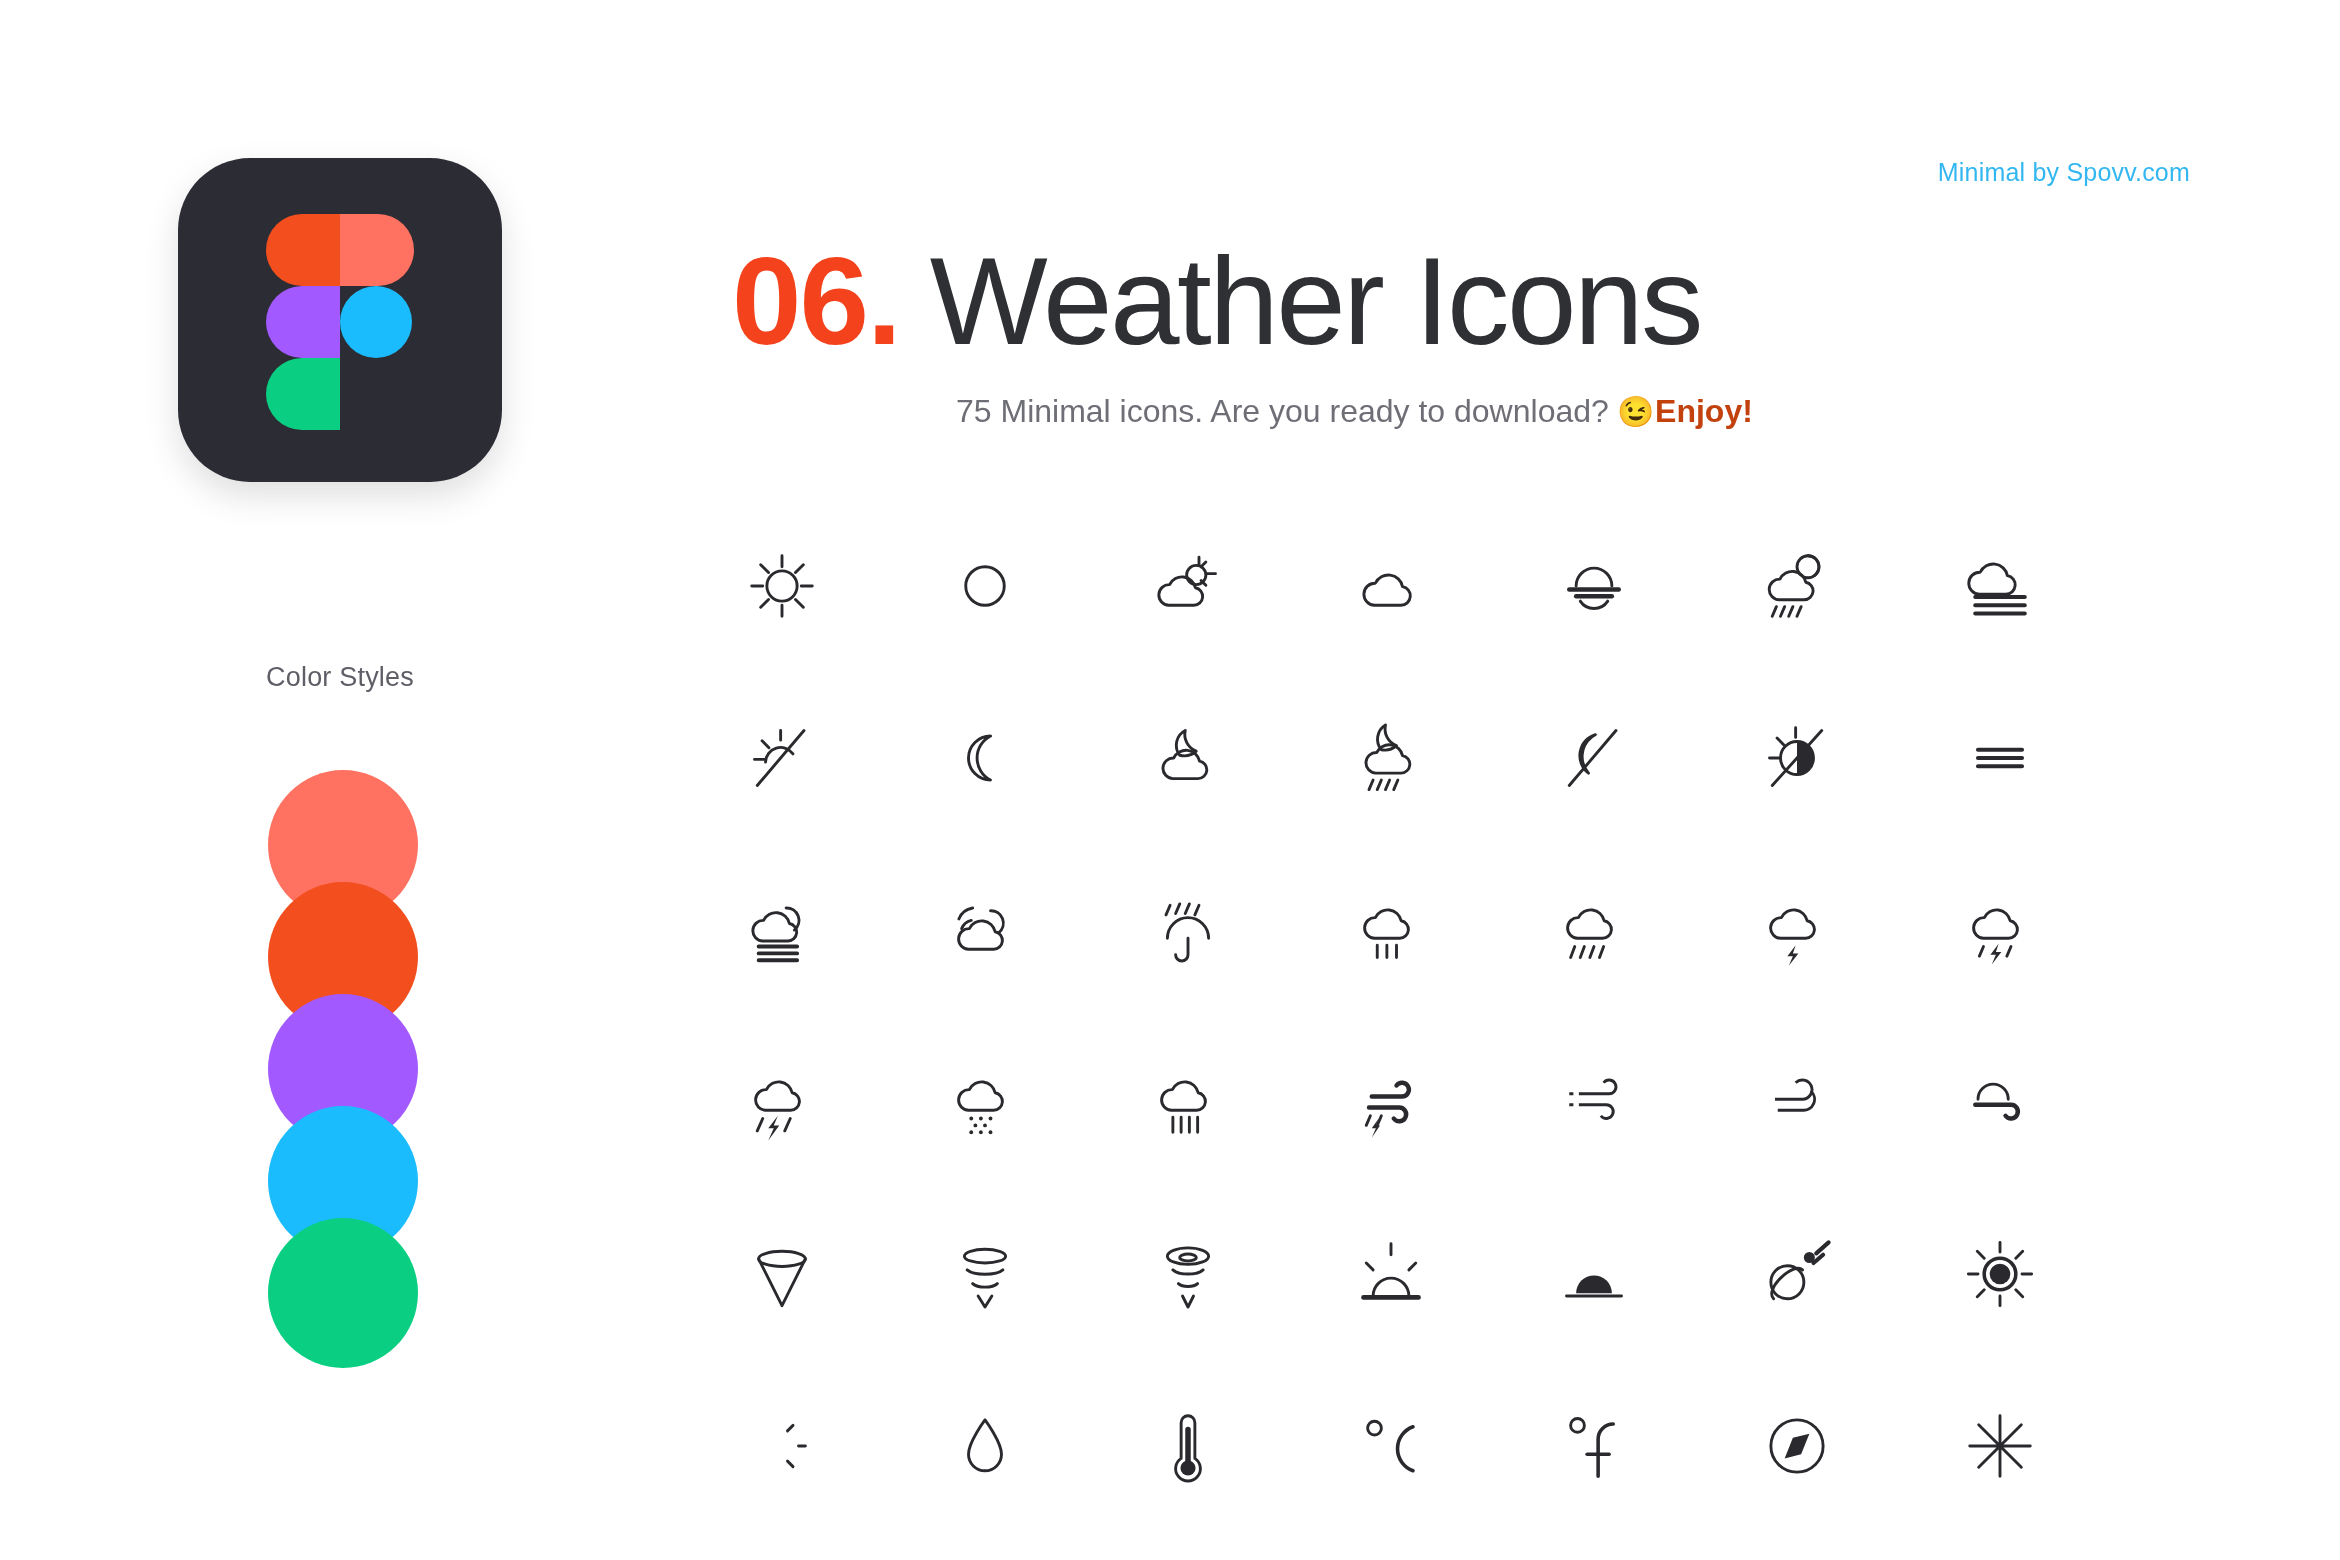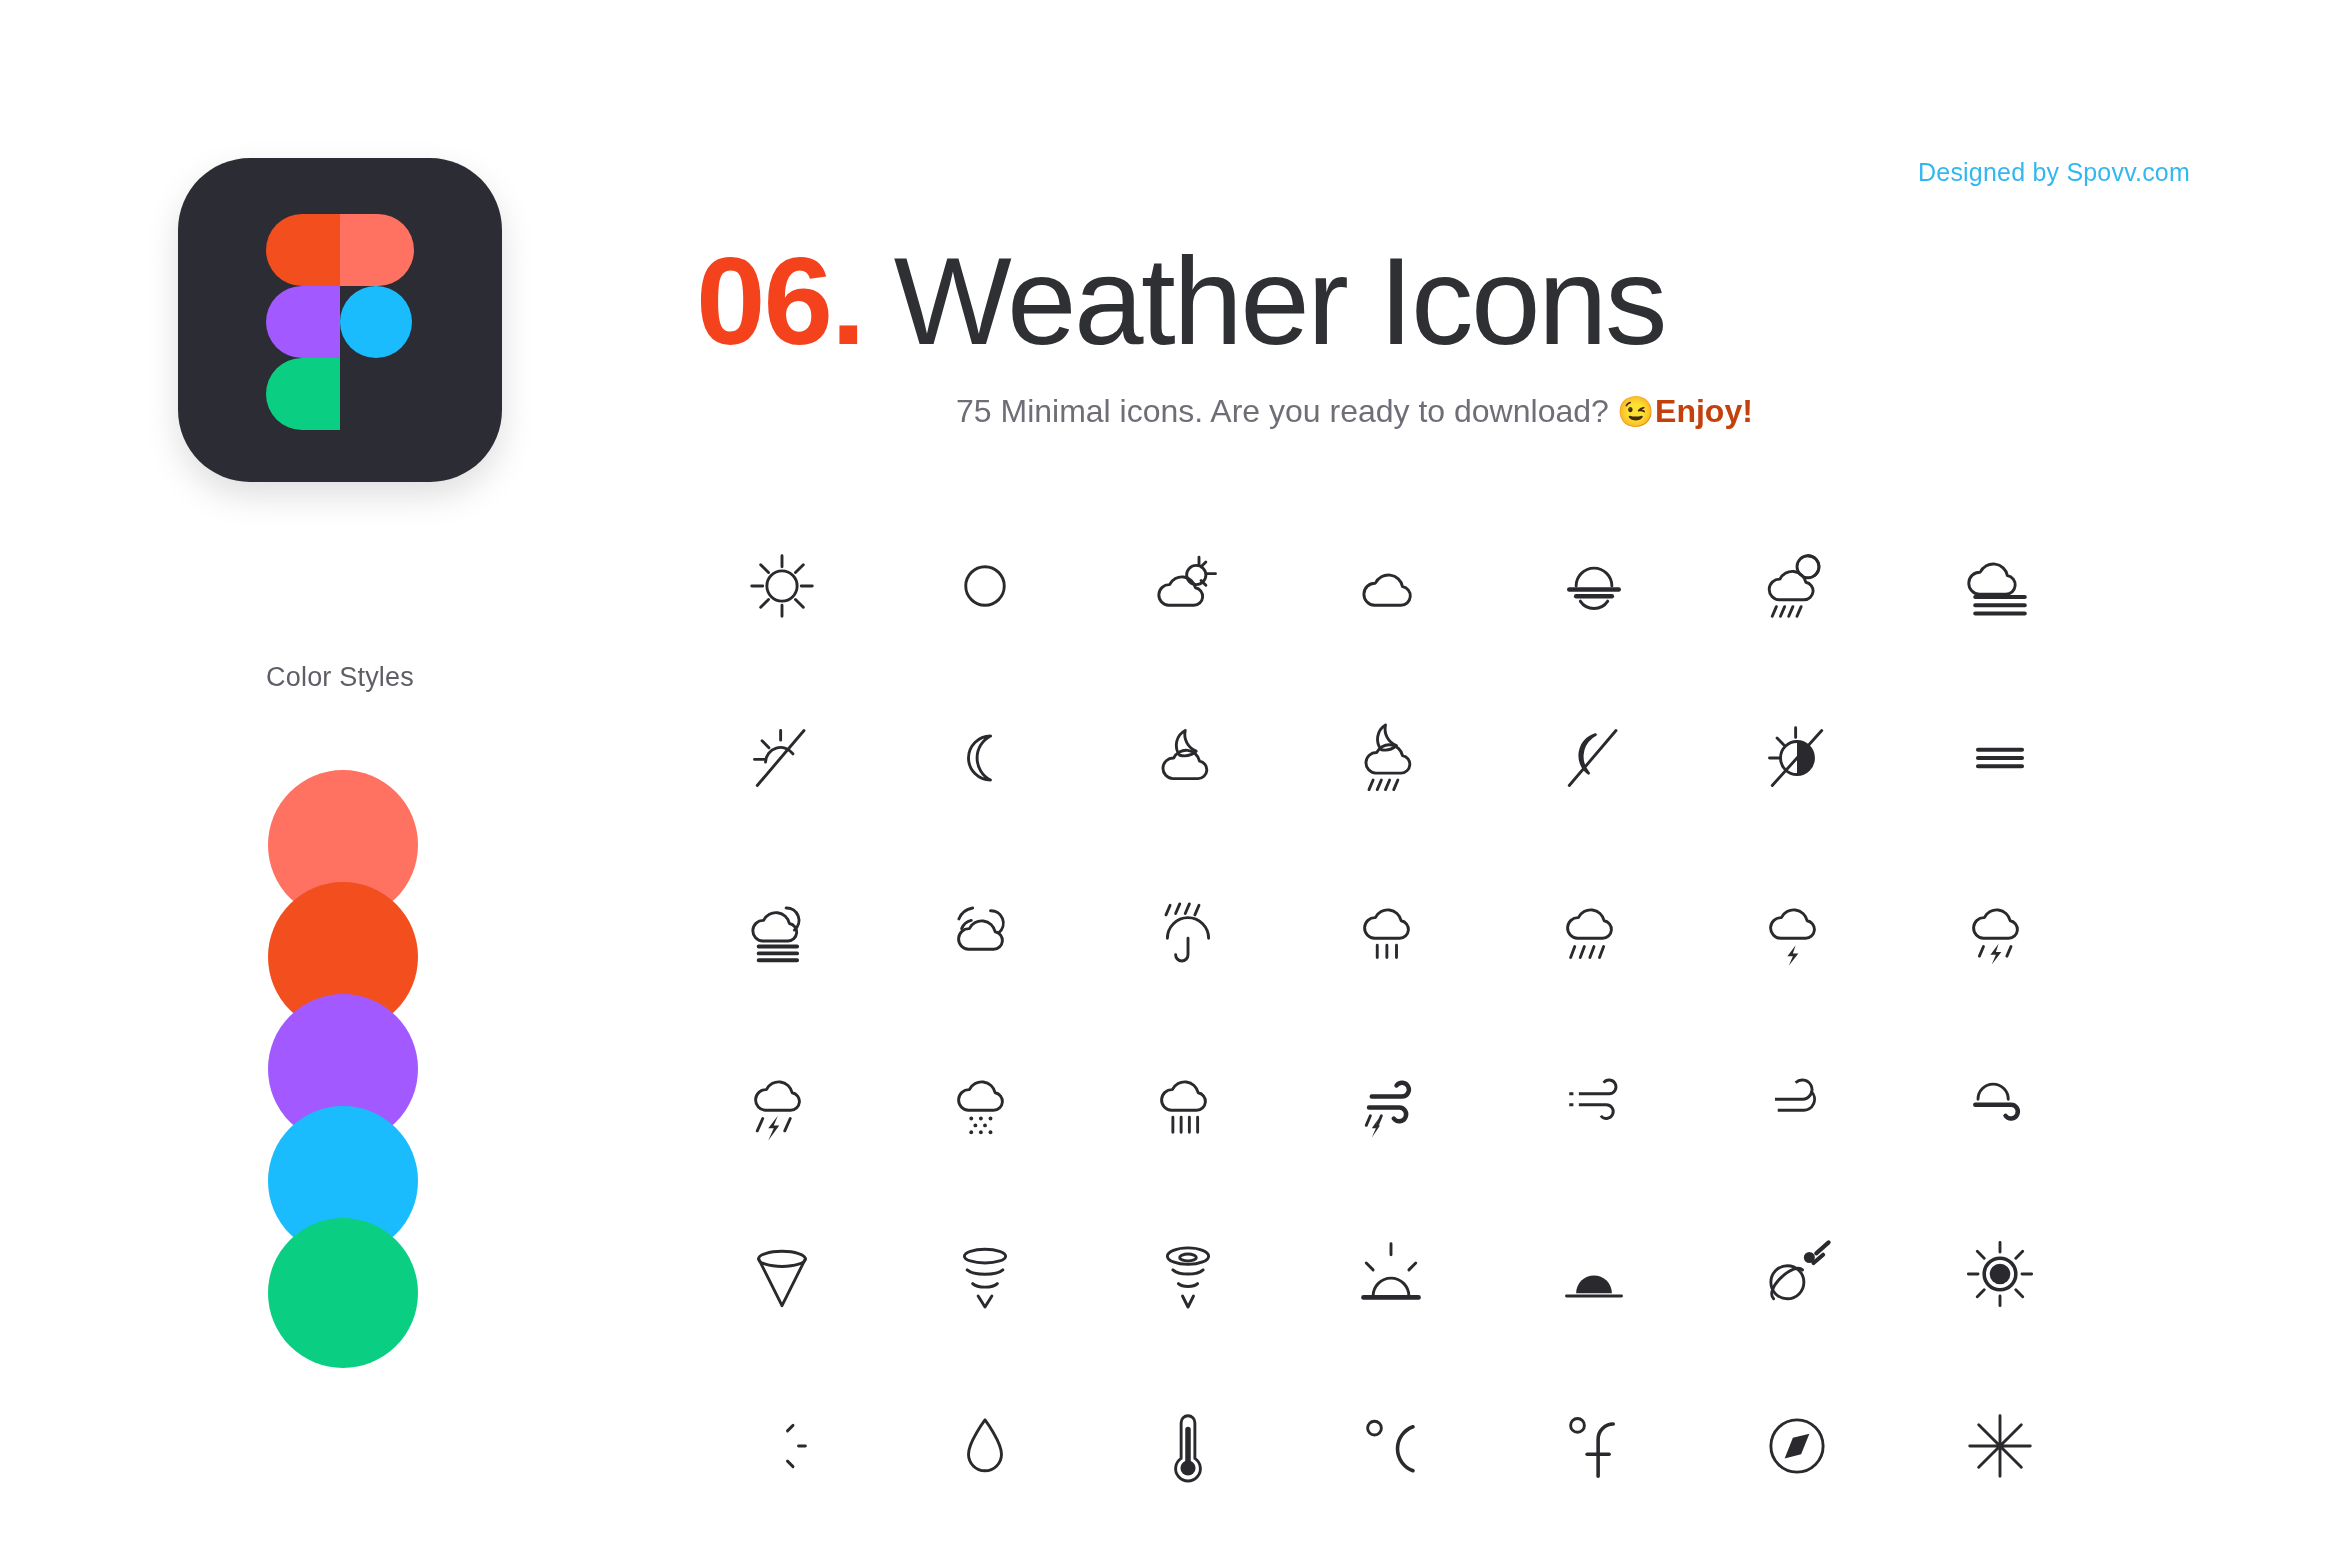--- a/index.html
+++ b/index.html
@@ -89,20 +89,21 @@
     display: flex;
     align-items: baseline;
     white-space: nowrap;
   }
   #title-number {
     font-size: 125px;
     font-weight: bold;
     color: #F4431C;
     letter-spacing: -2px;
     line-height: 1;
+    margin-left: 36px;
   }
   #title-text {
     font-size: 125px;
     font-weight: normal;
     color: #2F3033;
     letter-spacing: -2.5px;
     line-height: 1;
     margin-left: 30px;
   }
   #subtitle {
@@ -152,21 +153,21 @@
 <div id="figma-logo" style="background: rgb(44, 44, 52);">
   <div id="figma-glyph">
     <span class="fg fg-tl" style="background: rgb(242, 78, 30);"></span>
     <span class="fg fg-tr" style="background: rgb(255, 114, 98);"></span>
     <span class="fg fg-ml" style="background: rgb(162, 89, 255);"></span>
     <span class="fg fg-mr" style="background: rgb(26, 188, 254);"></span>
     <span class="fg fg-bl" style="background: rgb(10, 207, 131);"></span>
   </div>
 </div>
 
-<div id="credit" style="color: rgb(51, 183, 240);">Designed by Spovv.com</div>
+<div id="credit" style="color: rgb(51, 183, 240);">Minimal by Spovv.com</div>
 
 <div id="title-row">
   <span id="title-number" style="color: rgb(244, 67, 28);">06.</span>
   <span id="title-text" style="color: rgb(47, 48, 51);">Weather Icons</span>
 </div>
 
 <div id="subtitle">
   <span>75 Minimal icons. Are you ready to download? </span><span class="emoji">😉</span><span class="enjoy">Enjoy</span><span class="enjoy">!</span>
 </div>
 

